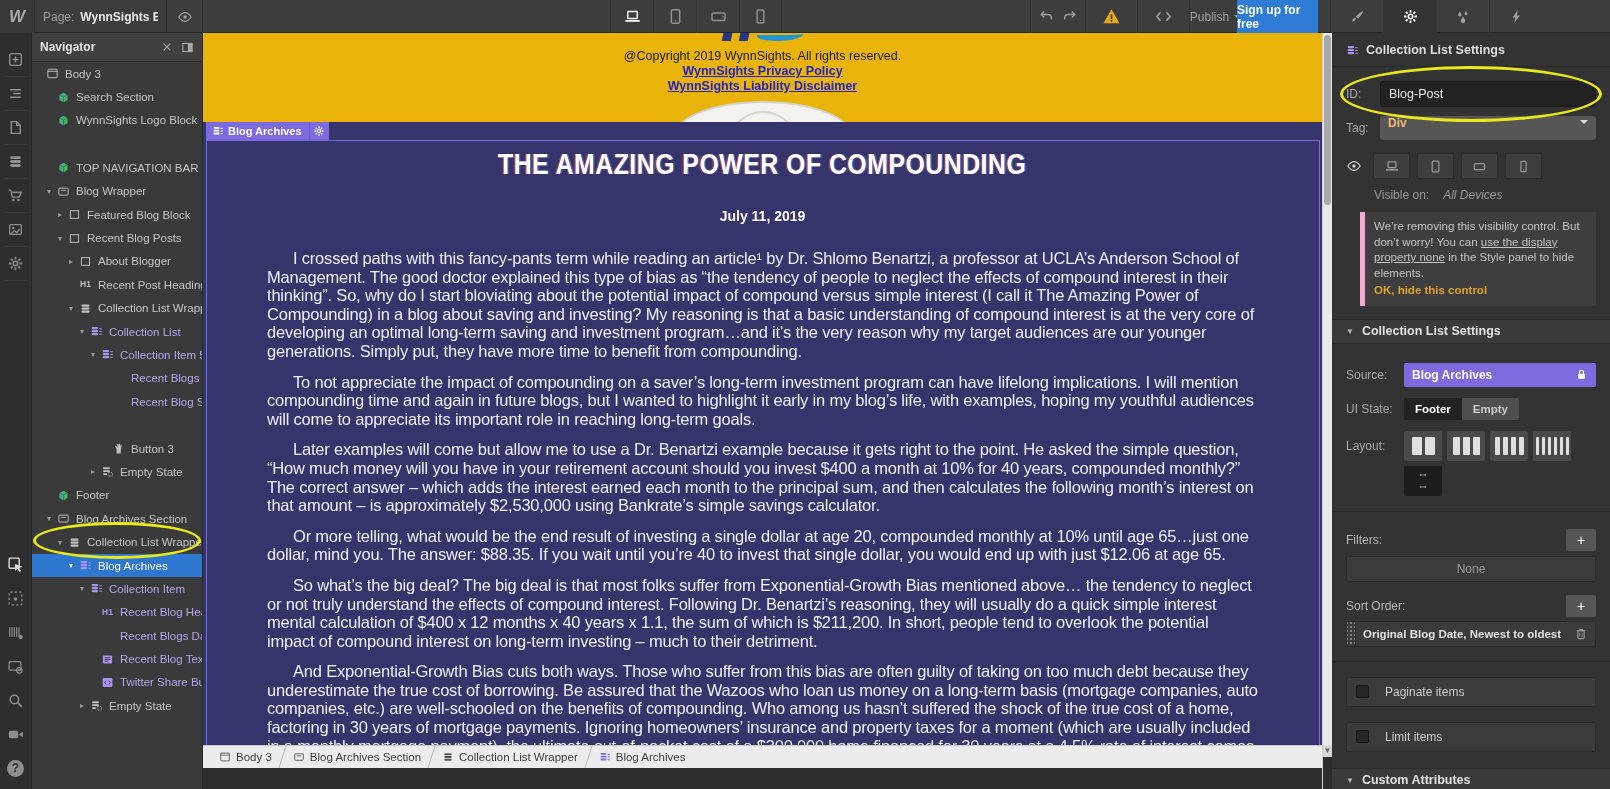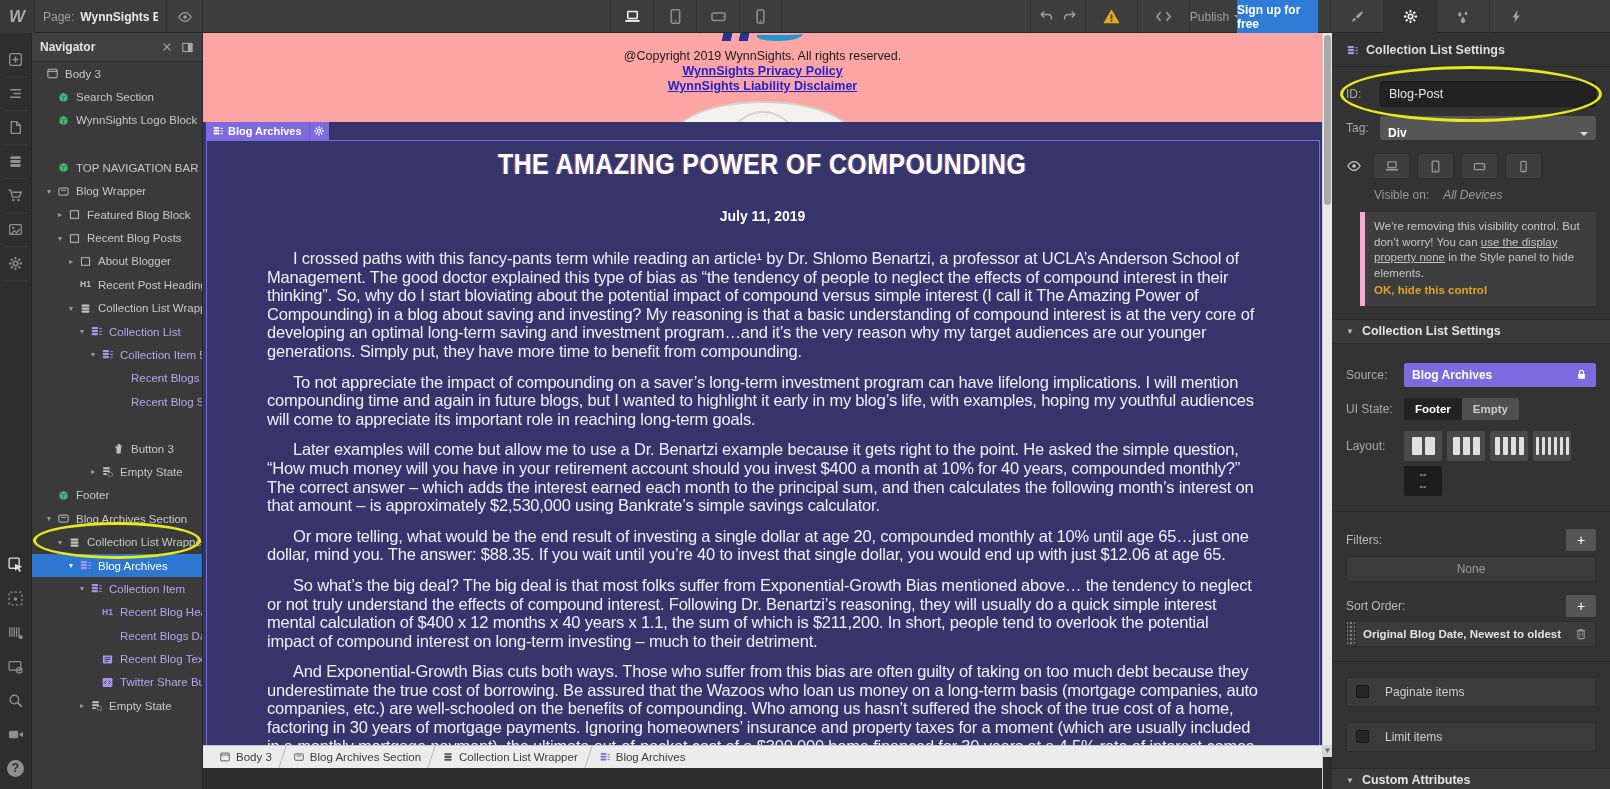--- a/index.html
+++ b/index.html
@@ -66,21 +66,21 @@
   .trow.sel{background:var(--sel-blue);color:#fff}
   .trow.sel .ticon,.trow.sel .tcaret{color:#fff}
   .tint-green{color:var(--green)!important}
   .tint-purple{color:var(--nav-purple)!important}
   .lbl-purple{color:#b4a6ee}
   .ticon-txt{font-size:8.5px;font-weight:bold;border-radius:2px;padding:0 1px;line-height:11px}
   .anno{position:absolute;border:3px solid var(--anno);border-radius:50%;pointer-events:none;z-index:50}
   .anno-nav{left:1px;top:489px;width:168px;height:37px}
 
   
-  .canvas{grid-column:3;grid-row:2;background:#fca5a5;position:relative;overflow:hidden}
+  .canvas{grid-column:3;grid-row:2;background:#eab308;position:relative;overflow:hidden}
   .page-top{position:relative;height:89px;text-align:center;overflow:hidden}
   .logo-frag{position:absolute;top:-4px;left:50%;transform:translateX(-50%);display:flex;gap:8px}
   .logo-frag i{display:block;width:9px;height:12px;background:#27348b;transform:skewX(-12deg)}
   .logo-frag .swoosh{width:46px;height:12px;background:transparent;border-bottom:6px solid #1f97d4;
     border-radius:0 0 60% 40%;transform:none}
   .copyright{margin-top:16px;font-size:12.5px;color:#1c1c1c}
   .flink{display:block;margin-top:1px;font-size:12.5px;font-weight:bold;color:var(--link);
     text-decoration:underline;cursor:pointer}
   .mug{position:absolute;left:50%;top:68px;transform:translateX(-50%);width:180px;height:90px;
     background:#f4f2ee;border:2px solid #d5d2ca;border-radius:50%/40%;}
@@ -125,22 +125,22 @@
     font-weight:bold;color:#ddd}
   .sp-title .ticn{color:var(--nav-purple);display:flex}
   .sp-hr{height:1px;background:#2a2a2a;margin:9px -14px 0}
   .idrow{display:flex;align-items:center;margin-top:14px;position:relative}
   .idrow label{width:34px;color:#a9a9a9}
   .idrow input{flex:1;height:26px;background:#222;border:1px solid #1a1a1a;border-radius:3px;
     color:#e8e8e8;font-size:12.5px;padding:0 8px;font-family:inherit}
   .anno-id{left:-6px;right:-6px;top:-15px;bottom:-15px}
   .tagrow{display:flex;align-items:center;margin-top:9px}
   .tagrow label{width:34px;color:#a9a9a9}
-  .tagsel{flex:1;height:24px;background:#565656;border-radius:3px;display:flex;align-items:flex-end;
-    padding:0 8px;color:#ffffff;font-weight:bold;cursor:pointer}
+  .tagsel{flex:1;height:24px;background:#565656;border-radius:3px;display:flex;align-items:flex-start;
+    padding:0 8px;color:#fdba74;font-weight:bold;cursor:pointer}
   .tagsel .sp{flex:1}
   .visrow{display:flex;align-items:center;margin-top:13px;gap:7px}
   .visrow .veye{color:#c9c9c9;margin-right:4px}
   .visbtn{width:37px;height:26px;background:#3e3e3e;border:1px solid #2c2c2c;border-radius:2px;
     display:flex;align-items:center;justify-content:center;color:#9a9a9a;cursor:pointer}
   .visline{margin:9px 0 0 28px;color:#9a9a9a}
   .visline em{margin-left:14px;font-style:italic}
   .notice{margin:10px 0 0 14px;background:#3e3e3e;border-left:5px solid #f9a8d4;padding:7px 9px;
     font-size:11.5px;line-height:15.5px;color:#c6c6c6}
   .notice u{cursor:pointer}

